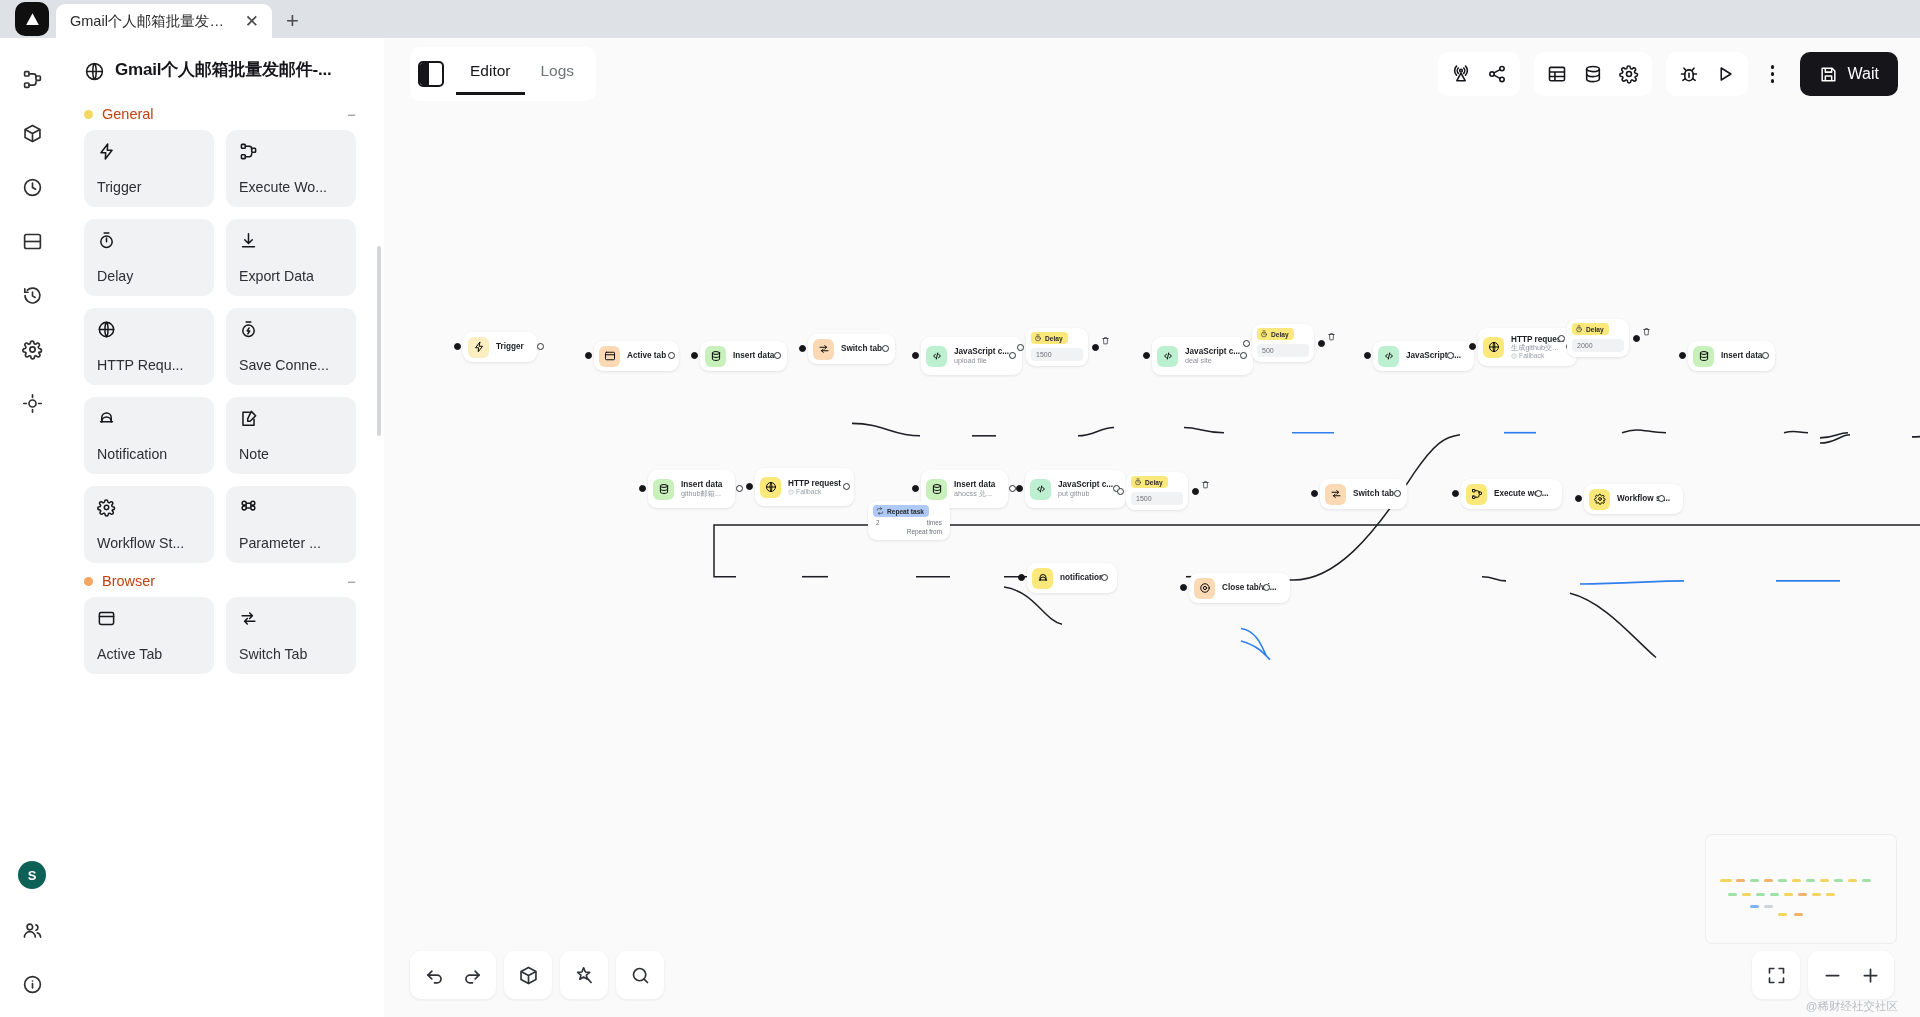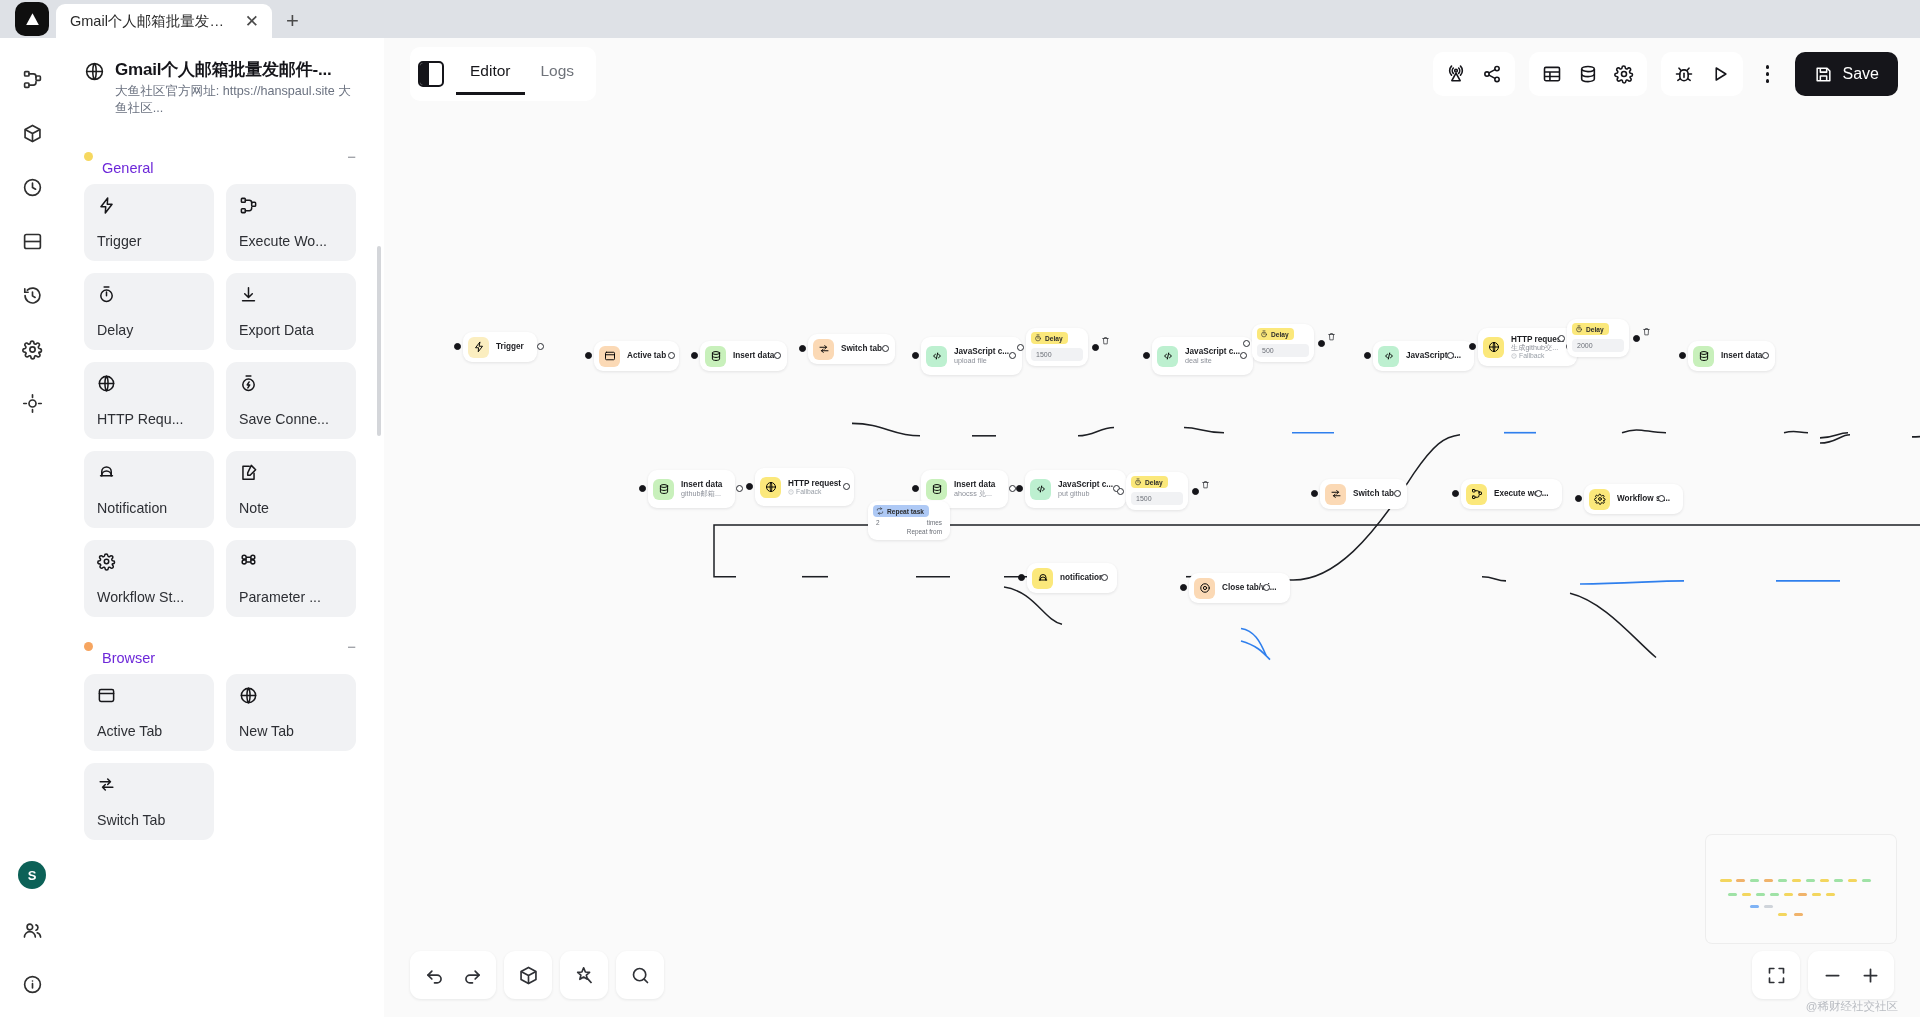--- a/index.html
+++ b/index.html
@@ -78,21 +78,21 @@
   .search input {
     border: none; outline: none; background: transparent; font-size: 14px;
     color: #3c3c40; width: 100%; font-family: inherit;
   }
   .search input::placeholder { color: #9aa0a8; }
   .blocks-scroll { flex: 1; overflow: hidden; margin-top: 14px; padding-right: 4px; position: relative; }
   .cat-head {
     display: flex; align-items: center; gap: 9px; padding: 6px 6px 8px 6px;
   }
   .cat-dot { width: 9px; height: 9px; border-radius: 50%; flex: none; }
-  .cat-name { font-size: 14.5px; color: #6d28d9; flex: 1; margin-top: 23px; }
+  .cat-name { font-size: 14.5px; color: #c2410c; flex: 1; }
   .cat-minus { color: #8a8d94; font-size: 15px; cursor: pointer; line-height: 1; }
   .block-grid { display: grid; grid-template-columns: 1fr 1fr; gap: 12px; padding: 0 6px 4px 6px; }
   .block {
     background: #f1f2f4; border-radius: 11px; height: 77px; padding: 12px 13px;
     display: flex; flex-direction: column; justify-content: space-between; cursor: grab;
   }
   .block svg { width: 19px; height: 19px; color: #17171a; }
   .block-lbl {
     font-size: 14.2px; color: #2d2f34; white-space: nowrap; overflow: hidden; text-overflow: ellipsis;
   }
@@ -290,21 +290,20 @@
     <div class="sidebar">
       <div class="wf-head">
         <span class="wf-globe">
           <svg viewBox="0 0 24 24" fill="none" stroke="currentColor" stroke-width="1.8">
             <circle cx="12" cy="12" r="9"></circle>
               <path d="M3 12h18M12 3c2.6 2.7 2.6 15.3 0 18M12 3c-2.6 2.7-2.6 15.3 0 18"></path>
           </svg>
         </span>
         <div class="wf-texts">
           <div class="wf-title">Gmail个人邮箱批量发邮件-...</div>
-          <div class="wf-desc">大鱼社区官方网址: https://hanspaul.site 大鱼社区...</div>
         </div>
       </div>
 
 
       <div class="blocks-scroll">
         <div id="cats">
             <div class="cat-head">
               <span class="cat-dot" style="background:#f6d860"></span>
               <span class="cat-name">General</span>
               <span class="cat-minus">−</span>
@@ -388,27 +387,20 @@
               <span class="cat-name">Browser</span>
               <span class="cat-minus">−</span>
             </div>
             <div class="block-grid">
               <div class="block">
                 <span><svg viewBox="0 0 24 24" fill="none" stroke="currentColor" stroke-width="1.9" stroke-linecap="round" stroke-linejoin="round">
                     <rect x="3" y="4.5" width="18" height="15" rx="2"></rect>
                     <path d="M3 9.5h18"></path>
                   </svg></span>
                 <span class="block-lbl">Active Tab</span>
-              </div>
-              <div class="block">
-                <span><svg viewBox="0 0 24 24" fill="none" stroke="currentColor" stroke-width="1.9" stroke-linecap="round" stroke-linejoin="round">
-                    <circle cx="12" cy="12" r="9"></circle>
-                    <path d="M3 12h18M12 3c2.6 2.7 2.6 15.3 0 18M12 3c-2.6 2.7-2.6 15.3 0 18"></path>
-                  </svg></span>
-                <span class="block-lbl">New Tab</span>
               </div>
               <div class="block">
                 <span><svg viewBox="0 0 24 24" fill="none" stroke="currentColor" stroke-width="1.9" stroke-linecap="round" stroke-linejoin="round">
                     <path d="M4 8.5h13M13.5 5 17 8.5 13.5 12"></path>
                     <path d="M20 15.5H7M10.5 12 7 15.5 10.5 19"></path>
                   </svg></span>
                 <span class="block-lbl">Switch Tab</span>
               </div>
             </div>
           </div>
@@ -864,21 +856,21 @@
             <i></i>
             <i></i>
             <i></i>
           </span>
 
         <div class="save-btn">
           <svg viewBox="0 0 24 24" fill="none" stroke="currentColor" stroke-width="1.9" stroke-linejoin="round">
             <path d="M4 4h12.5L20 7.5V20H4Z"></path>
               <path d="M8 4v5h8V4M8 20v-6h8v6"></path>
           </svg>
-          <span>Save</span>
+          <span>Wait</span>
         </div>
       </div>
 
       <div class="btm-left">
         <div class="btm-grp">
           <span class="btm-ico">
             <svg viewBox="0 0 24 24" fill="none" stroke="currentColor" stroke-width="1.9" stroke-linecap="round" stroke-linejoin="round">
               <path d="M9 7 4.5 11.5 9 16"></path>
                 <path d="M4.5 11.5H15a4.5 4.5 0 0 1 0 9h-3"></path>
             </svg>

